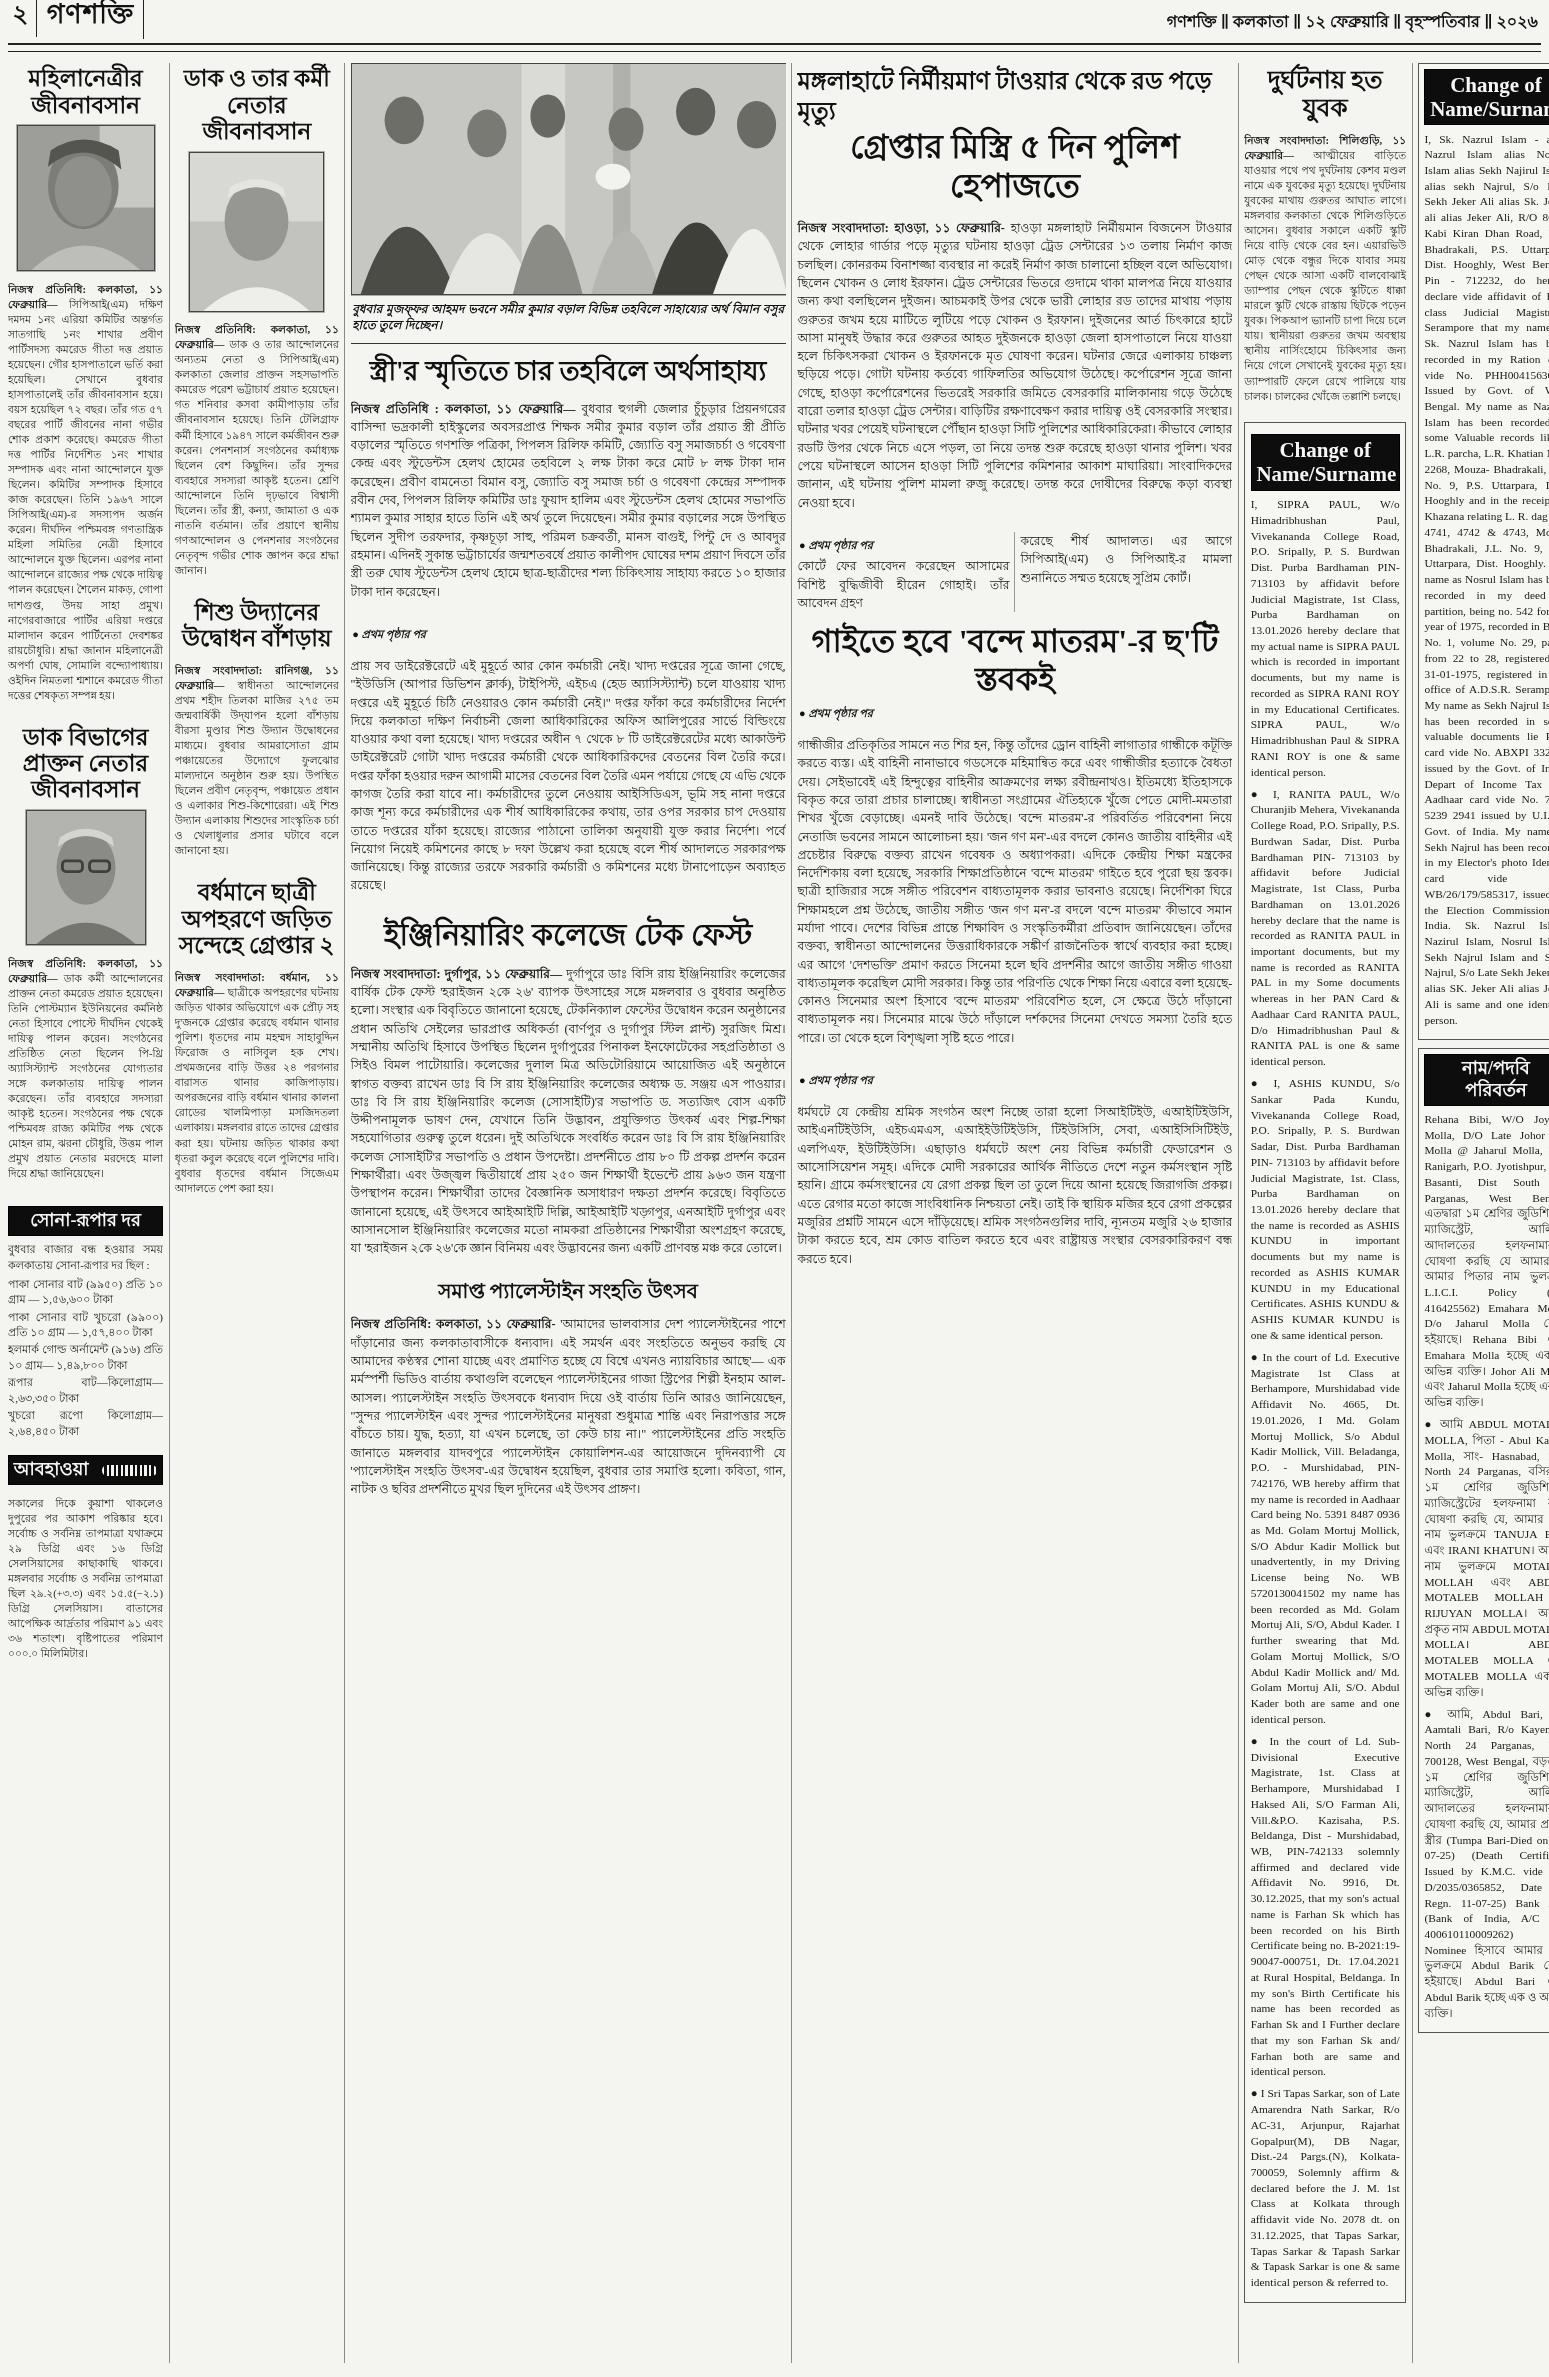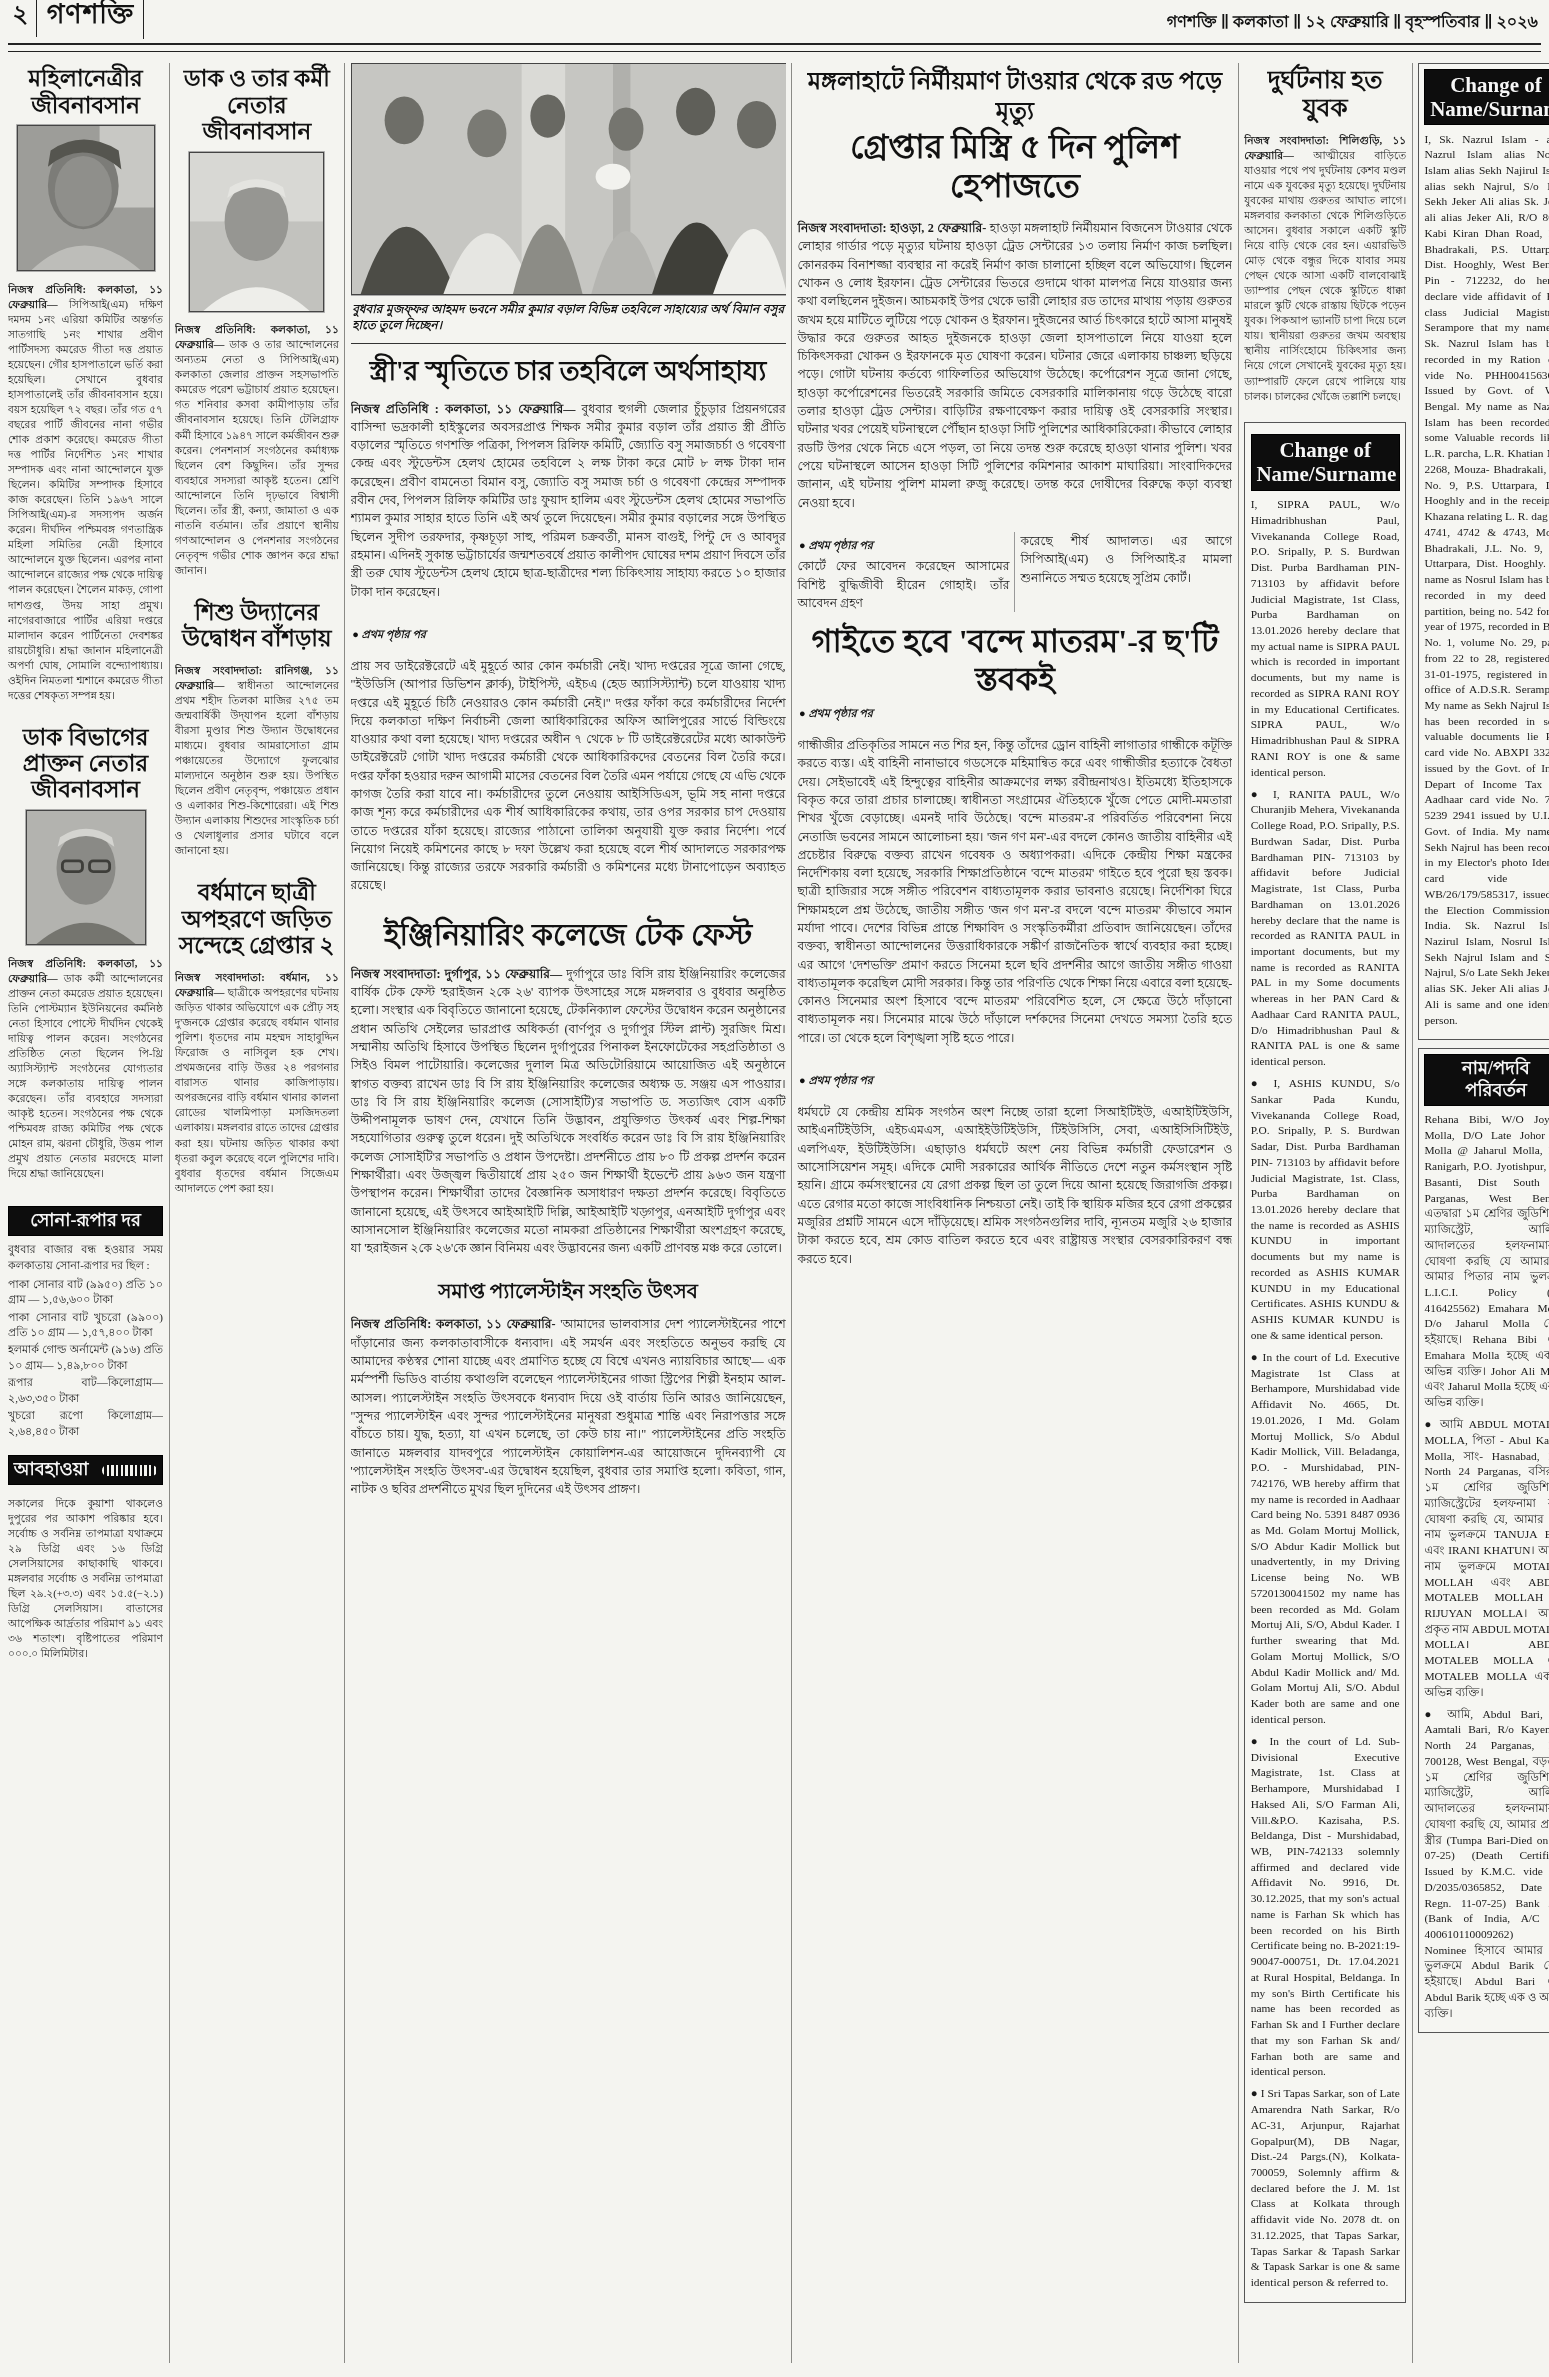--- a/index.html
+++ b/index.html
@@ -17,21 +17,21 @@
   .vr{width:0.8px;background:#8a8a86;margin:0 5.5px;flex:0 0 0.8px;}
   .col{overflow:hidden;display:flex;flex-direction:column;}
   .c-narrow1{width:155px;flex:0 0 155px;}
   .c-narrow2{width:164px;flex:0 0 164px;}
   .c-wide{width:435px;flex:0 0 435px;}
   .c-ads1{width:162px;flex:0 0 162px;}
   .c-ads2{width:156px;flex:0 0 156px;}
   
   .h-sm{font-size:23px;line-height:1.15;font-weight:bold;text-align:center;margin:3.2px 0 6.3px 0;}
   .h-md{font-size:27px;line-height:1.2;font-weight:bold;text-align:center;margin:4.7px 0 6.3px 0;}
-  .h-lg{font-size:24px;line-height:1.25;font-weight:bold;text-align:center;margin:3.2px 0 0 0;}
+  .h-lg{font-size:24px;line-height:1.25;font-weight:bold;margin:3.2px 0 0 0;}
   .h-xl{font-size:33px;line-height:1.2;font-weight:bold;text-align:center;margin:1.6px 0 6.3px 0;}
   .body-t{font-size:10.6px;line-height:1.42;text-align:justify;color:#1c1c1c;}
   .body-t .byline{font-weight:bold;}
   .body-w{font-size:12.2px;line-height:1.5;text-align:justify;color:#1a1a1a;}
   .body-w .byline{font-weight:bold;}
   .contmark{font-size:11px;font-weight:bold;font-style:italic;margin:4.7px 0 1.6px 1.6px;}
   .story{margin-bottom:8px;}
   .caption{font-size:12px;font-style:italic;font-weight:bold;line-height:1.35;margin:4.7px 1.6px 3.2px 1.6px;text-align:justify;}
   .twocol{column-count:2;column-gap:11px;column-rule:0.8px solid #999;}
   
@@ -225,21 +225,21 @@
       </div>
     </div>
 
     <div class="vr"></div>
 
     <div class="col c-wide">
       <div class="story">
         <div class="h-lg">মঙ্গলাহাটে নির্মীয়মাণ টাওয়ার থেকে রড পড়ে মৃত্যু</div>
         <div class="h-xl">গ্রেপ্তার মিস্ত্রি ৫ দিন পুলিশ হেপাজতে</div>
         <p class="body-w">
-          <span class="byline">নিজস্ব সংবাদদাতা: হাওড়া, 2 ফেব্রুয়ারি-</span>
+          <span class="byline">নিজস্ব সংবাদদাতা: হাওড়া, ১১ ফেব্রুয়ারি-</span>
           <span>হাওড়া মঙ্গলাহাট নির্মীয়মান বিজনেস টাওয়ার থেকে লোহার গার্ডার পড়ে মৃত্যুর ঘটনায় হাওড়া ট্রেড সেন্টারের ১৩ তলায় নির্মাণ কাজ চলছিল। কোনরকম বিনাশজ্জা ব্যবস্থার না করেই নির্মাণ কাজ চালানো হচ্ছিল বলে অভিযোগ। ছিলেন খোকন ও লোধ ইরফান। ট্রেড সেন্টারের ভিতরে গুদামে থাকা মালপত্র নিয়ে যাওয়ার জন্য কথা বলছিলেন দুইজন। আচমকাই উপর থেকে ভারী লোহার রড তাদের মাথায় পড়ায় গুরুতর জখম হয়ে মাটিতে লুটিয়ে পড়ে খোকন ও ইরফান। দুইজনের আর্ত চিৎকারে হাটে আসা মানুষই উদ্ধার করে গুরুতর আহত দুইজনকে হাওড়া জেলা হাসপাতালে নিয়ে যাওয়া হলে চিকিৎসকরা খোকন ও ইরফানকে মৃত ঘোষণা করেন। ঘটনার জেরে এলাকায় চাঞ্চল্য ছড়িয়ে পড়ে। গোটা ঘটনায় কর্তব্যে গাফিলতির অভিযোগ উঠেছে। কর্পোরেশন সূত্রে জানা গেছে, হাওড়া কর্পোরেশনের ভিতরেই সরকারি জমিতে বেসরকারি মালিকানায় গড়ে উঠেছে বারো তলার হাওড়া ট্রেড সেন্টার। বাড়িটির রক্ষণাবেক্ষণ করার দায়িত্ব ওই বেসরকারি সংস্থার। ঘটনার খবর পেয়েই ঘটনাস্থলে পৌঁছান হাওড়া সিটি পুলিশের আধিকারিকেরা। কীভাবে লোহার রডটি উপর থেকে নিচে এসে পড়ল, তা নিয়ে তদন্ত শুরু করেছে হাওড়া থানার পুলিশ। খবর পেয়ে ঘটনাস্থলে আসেন হাওড়া সিটি পুলিশের কমিশনার আকাশ মাঘারিয়া। সাংবাদিকদের জানান, এই ঘটনায় পুলিশ মামলা রুজু করেছে। তদন্ত করে দোষীদের বিরুদ্ধে কড়া ব্যবস্থা নেওয়া হবে।</span>
         </p>
       </div>
 
       <div class="story">
         <div class="twocol">
           <div>
             <div class="contmark">● প্রথম পৃষ্ঠার পর</div>
             <p class="body-w" style="margin-top:0">কোর্টে ফের আবেদন করেছেন আসামের বিশিষ্ট বুদ্ধিজীবী হীরেন গোহাই। তাঁর আবেদন গ্রহণ</p>
           </div>

